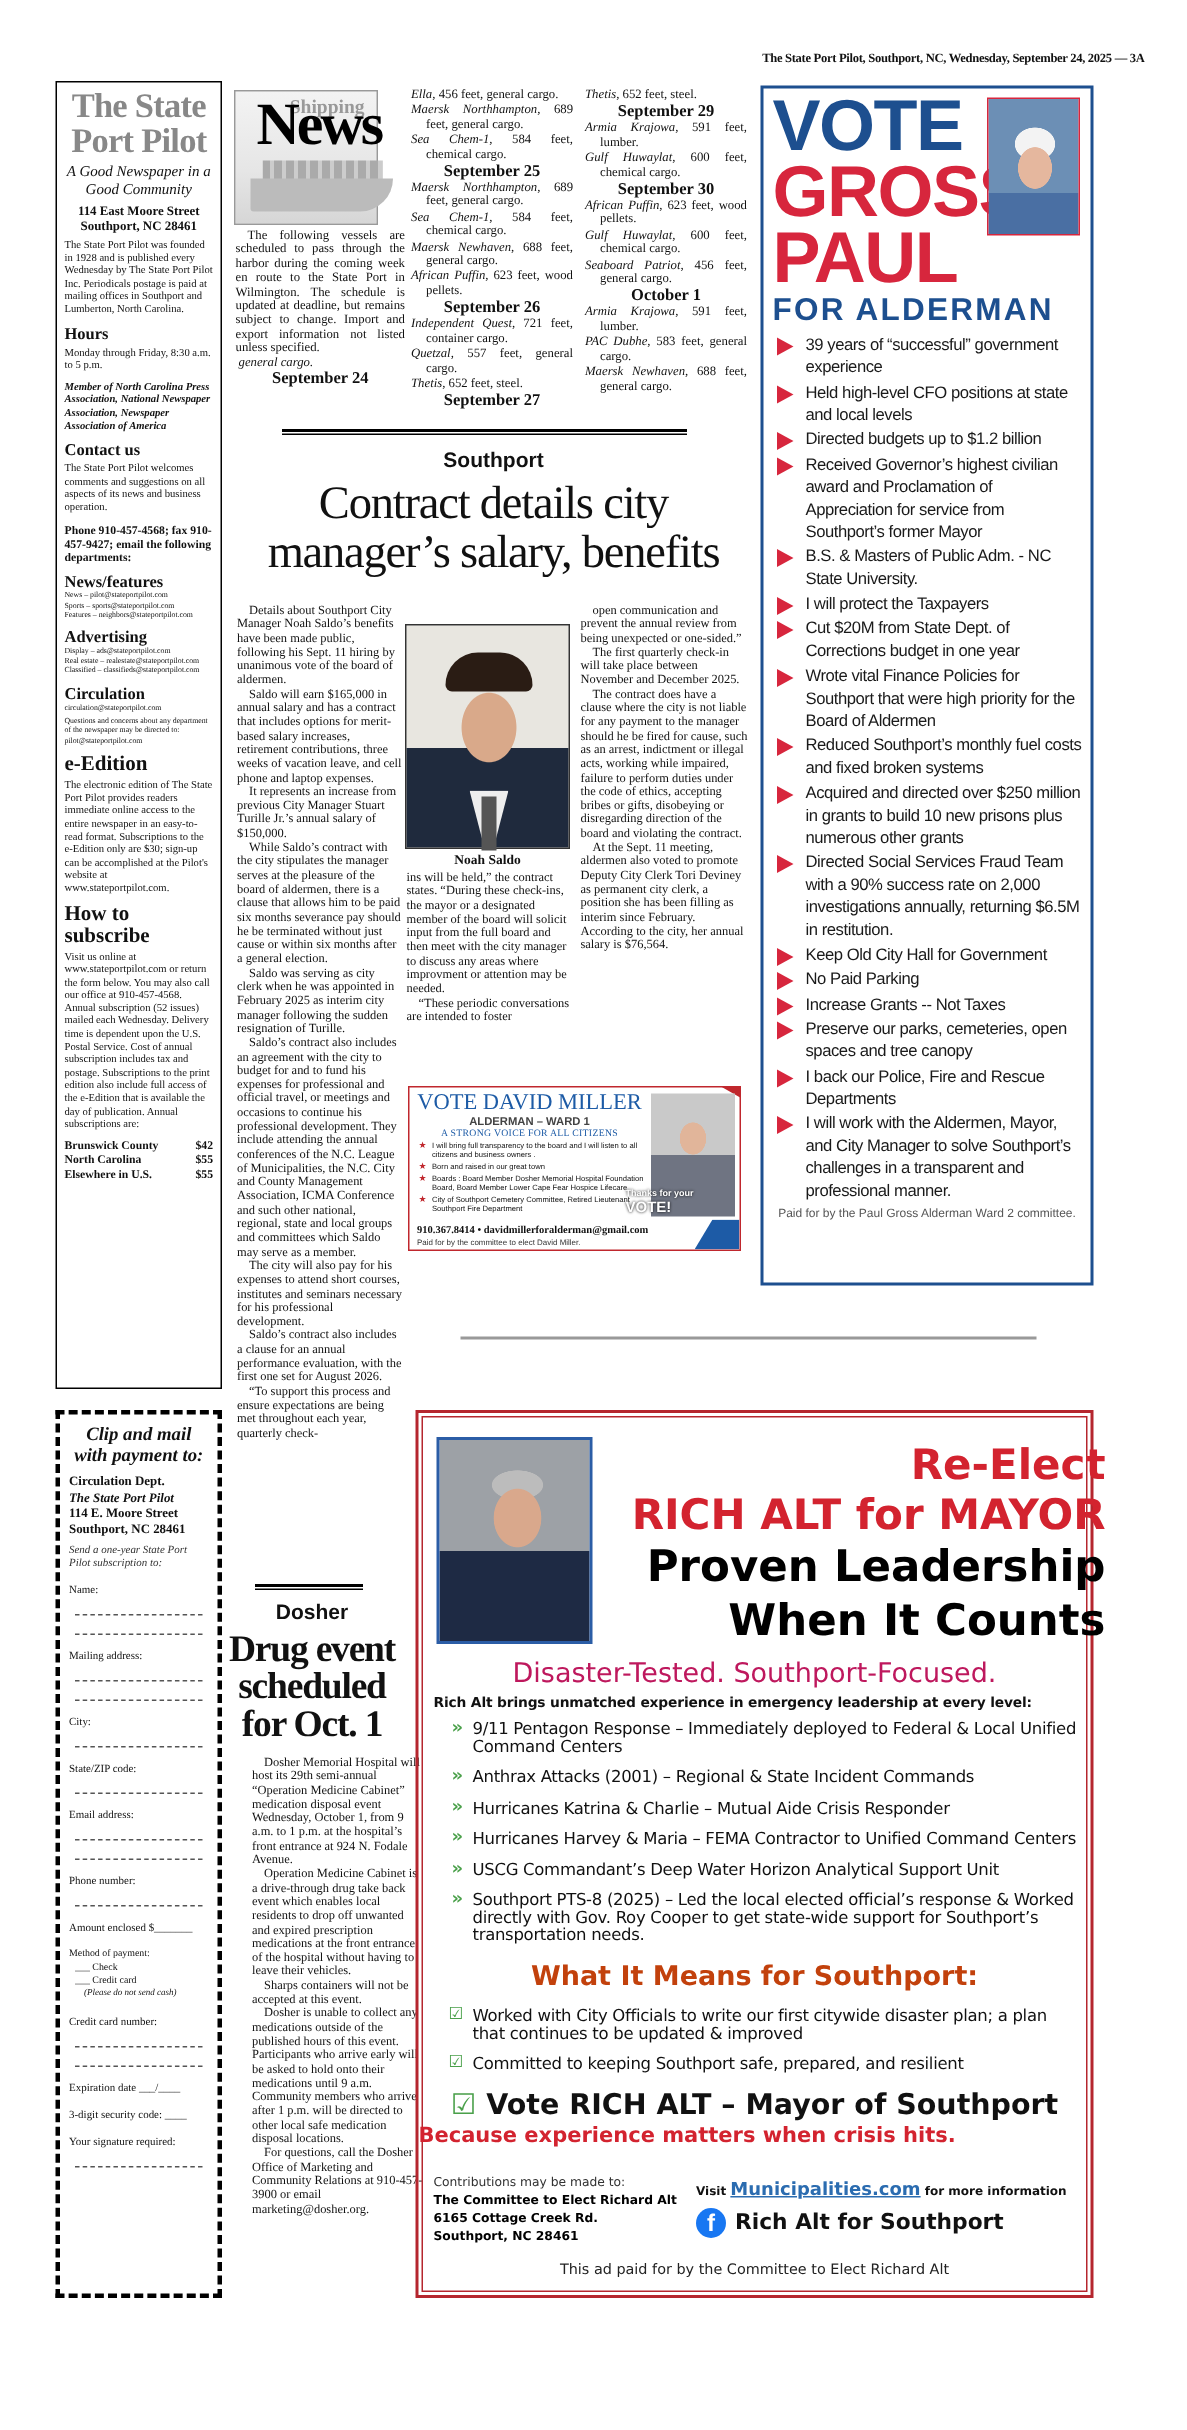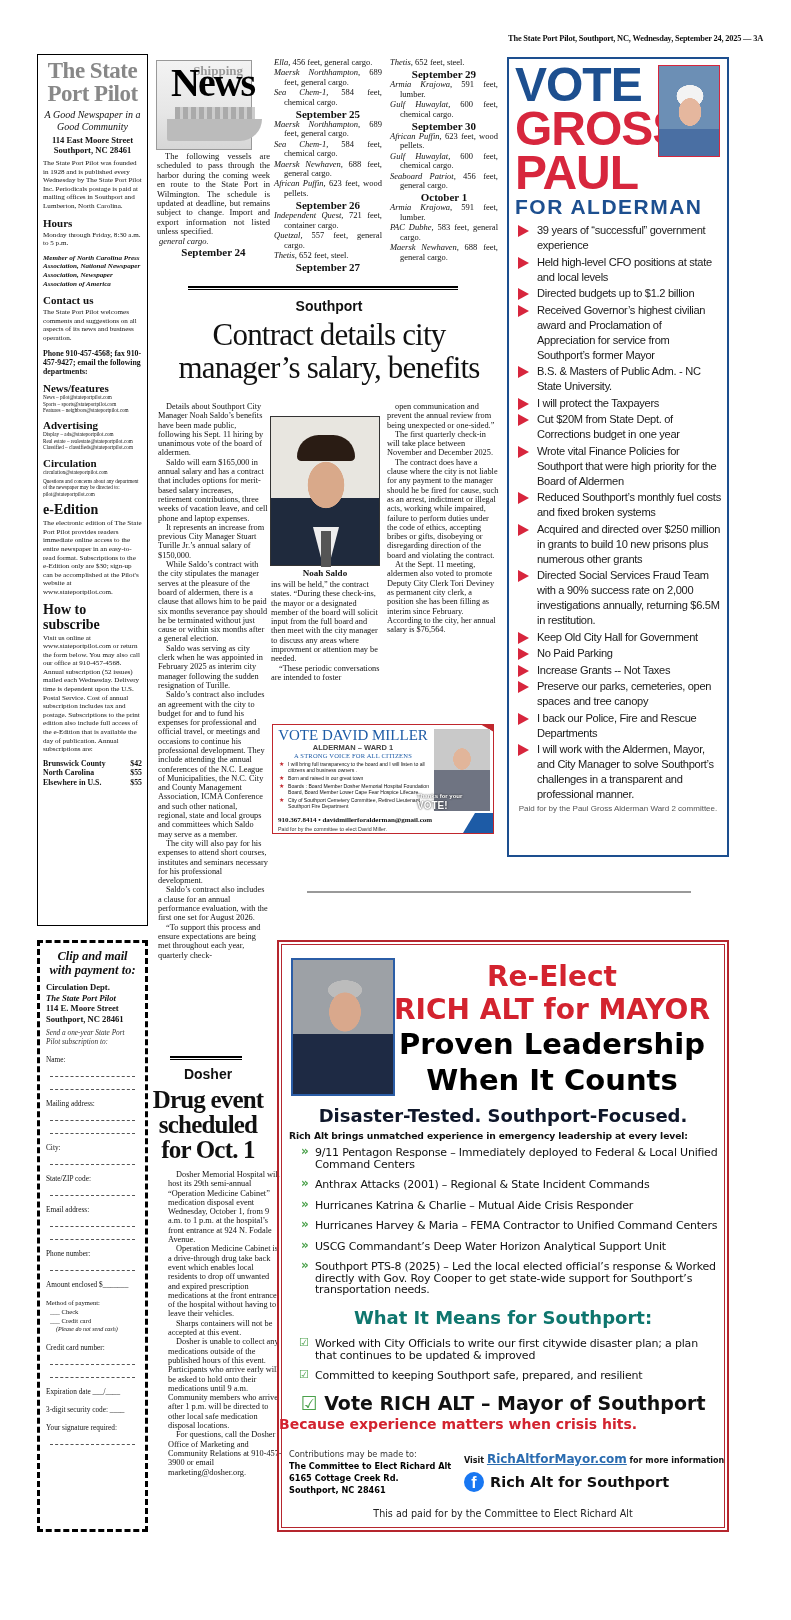--- a/index.html
+++ b/index.html
@@ -69,29 +69,29 @@
 .gross .name{color:#d7263d}
 .gross .for{color:#1d4f8f;font-weight:bold;font-size:21px;line-height:24px;letter-spacing:1.5px}
 .gross .ph{position:absolute;right:7px;top:6px;width:62px;height:92px;border:1.5px solid #d7263d;background:radial-gradient(ellipse 18px 22px at 31px 46px,#e5b79e 0 62%,transparent 64%),radial-gradient(ellipse 22px 18px at 31px 30px,#f3f3f3 0 60%,transparent 62%),linear-gradient(#6c8fb5 0 70%,#4a6fa3 70%)}
 .gross ul{list-style:none;margin-top:4px}
 .gross li{font-size:11.1px;line-height:15px;padding-left:22px;position:relative;margin-bottom:1.5px;letter-spacing:-0.3px;color:#1a1a1a}
 .gross li:before{content:"";position:absolute;left:3px;top:2px;border-left:11px solid #d7263d;border-top:6px solid transparent;border-bottom:6px solid transparent}
 .gross .paid{text-align:center;font-size:8px;color:#555;margin-top:2px}
 
 .alt{left:277px;top:940px;width:452px;height:592px;border:2px solid #b5262e;outline:1px solid #b5262e;outline-offset:-5px;font-family:"DejaVu Sans",sans-serif}
 .alt .ph{position:absolute;left:12px;top:16px;width:104px;height:138px;border:2px solid #2b5da6;background:radial-gradient(ellipse 26px 32px at 52px 52px,#d9a88c 0 60%,transparent 62%),radial-gradient(ellipse 28px 16px at 52px 30px,#bcbcbc 0 60%,transparent 62%),linear-gradient(#9da1a6 0 55%,#1e2a44 55%)}
-.alt .hd{position:absolute;left:110px;top:18px;width:326px;text-align:center}
+.alt .hd{position:absolute;left:132px;top:18px;width:326px;text-align:right}
 .alt .re{color:#d3232f;font-size:28px;line-height:33px;font-weight:bold}
 .alt .pl{color:#000;font-size:29px;line-height:36px;font-weight:bold}
-.alt .dt{position:absolute;left:0;top:163px;width:100%;text-align:center;color:#0f172a;font-weight:bold;font-size:18px}
+.alt .dt{position:absolute;left:0;top:163px;width:100%;text-align:center;color:#be185d;font-weight:normal;font-size:18px}
 .alt .intro{position:absolute;left:10px;top:188px;width:430px;font-weight:bold;font-size:9.2px;letter-spacing:-0.1px}
 .alt ul{position:absolute;left:20px;top:205px;width:420px;list-style:none}
 .alt ul li{font-size:11px;line-height:11.5px;padding-left:16px;position:relative;margin-bottom:9px;letter-spacing:-0.2px}
 .alt ul li:before{content:"»";position:absolute;left:2px;top:-1px;color:#4aa04a;font-weight:bold;font-size:12px}
-.alt .wm{position:absolute;left:0;top:365px;width:100%;text-align:center;color:#0f766e;font-weight:bold;font-size:18px}
+.alt .wm{position:absolute;left:0;top:365px;width:100%;text-align:center;color:#c2410c;font-weight:bold;font-size:18px}
 .alt .cl{position:absolute;left:20px;top:396px;width:420px;list-style:none}
 .alt .cl li{font-size:11px;line-height:11.5px;padding-left:16px;position:relative;margin-bottom:9px}
 .alt .cl li:before{content:"☑";position:absolute;left:0;color:#4aa04a;font-size:11px}
 .alt .vr{position:absolute;left:0;top:450px;width:100%;text-align:center;font-weight:bold;font-size:19px}
 .alt .vr span.ck{color:#4aa04a}
 .alt .bc{position:absolute;left:0;top:474px;width:100%;text-align:left;color:#d3232f;font-weight:bold;font-size:14px}
 .alt .contrib{position:absolute;left:10px;top:506px;font-size:8.2px;line-height:12px;color:#333}
 .alt .contrib b{color:#000}
 .alt .visit{position:absolute;left:185px;top:510px;font-size:8px;font-weight:bold}
 .alt .visit a{color:#2b6cb0;text-decoration:underline;font-size:12px}
@@ -341,19 +341,19 @@
     <li>Committed to keeping Southport safe, prepared, and resilient</li>
   </ul>
   <div class="vr"><span class="ck">☑</span> <span>Vote RICH ALT – Mayor of Southport</span></div>
   <div class="bc">Because experience matters when crisis hits.</div>
   <div class="contrib">
     <div>Contributions may be made to:</div>
     <b style="display:block">The Committee to Elect Richard Alt</b>
     <b style="display:block">6165 Cottage Creek Rd.</b>
     <b style="display:block">Southport, NC 28461</b>
   </div>
-  <div class="visit"><span>Visit </span><a>RichAltforMayor.com</a><span> for more information</span></div>
+  <div class="visit"><span>Visit </span><a>Municipalities.com</a><span> for more information</span></div>
   <div class="fb">
       <span class="fi">f</span>
       <span>Rich Alt for Southport</span>
     </div>
   <div class="pdf">This ad paid for by the Committee to Elect Richard Alt</div>
 </div>
 
 </body></html>

